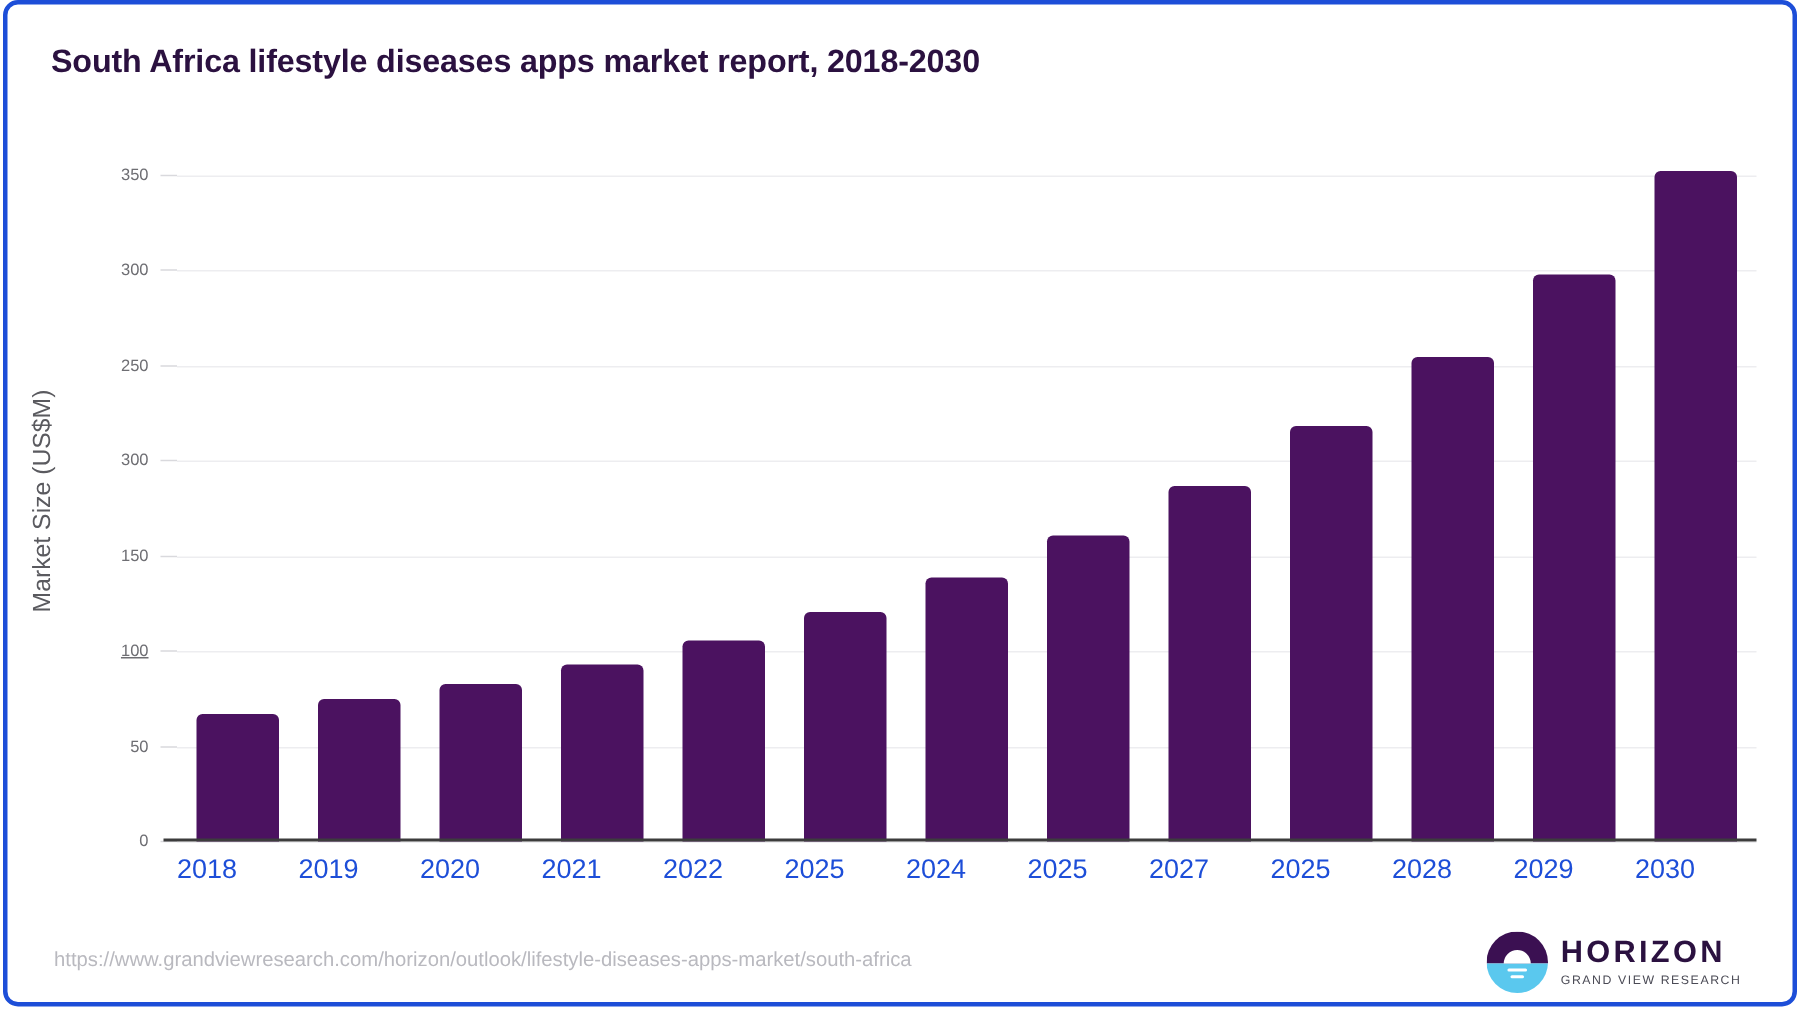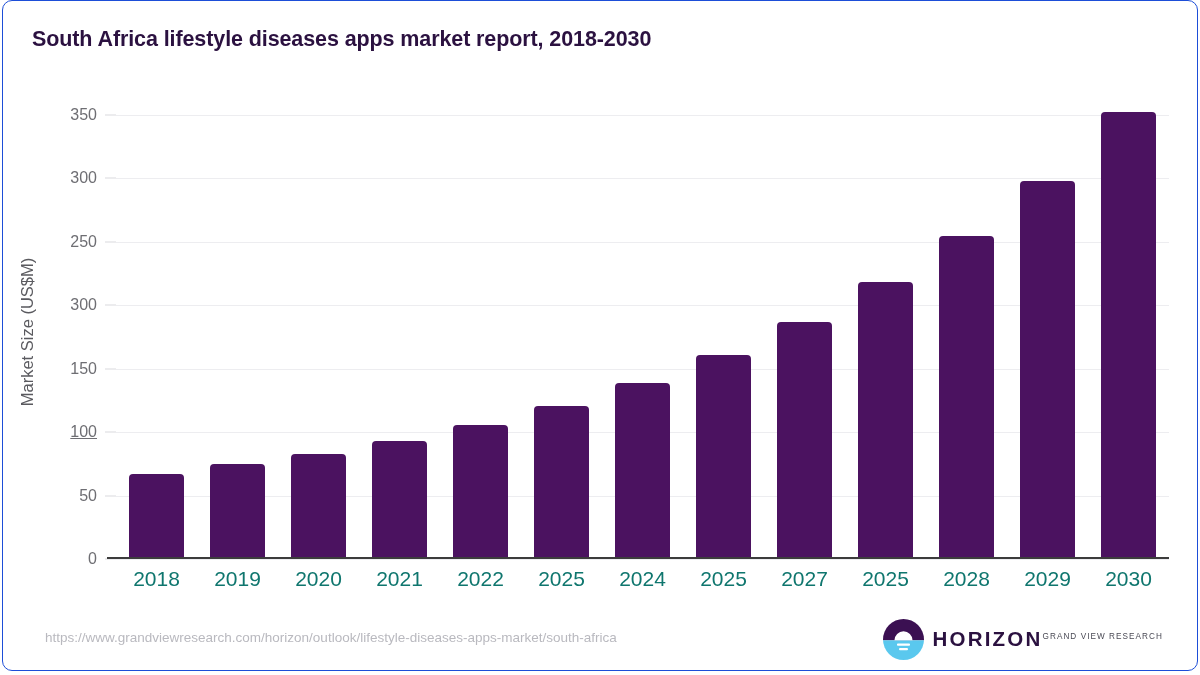--- a/index.html
+++ b/index.html
@@ -12,21 +12,21 @@
     height: 675px;
     font-family: "Liberation Sans", sans-serif;
     overflow: hidden;
   }
   .card {
     position: relative;
     width: 1196px;
     height: 671px;
     margin: 0 auto;
     box-sizing: border-box;
-    border: 1px solid #1d4ed8;
+    border: 3px solid #1d4ed8;
     border-radius: 10px;
     background: #ffffff;
     overflow: hidden;
   }
 
   
   .chart-title {
     position: absolute;
     left: 29px;
     top: 26px;
@@ -71,21 +71,21 @@
     position: absolute;
     left: 0;
     top: 104px;
     width: 113px;
     height: 454px;
   }
   .y-tick {
     position: absolute;
     right: 19px;
     transform: translateY(-50%);
-    font-size: 16px;
+    font-size: 11px;
     color: #6e6e73;
     text-align: right;
     white-space: nowrap;
   }
   .y-tick-dash {
     position: absolute;
     right: 0;
     width: 11px;
     height: 1px;
     background: #d9d9dd;
@@ -126,50 +126,50 @@
   
   .x-labels {
     position: absolute;
     left: 113px;
     top: 566px;
     width: 1053px;
     display: flex;
   }
   .x-label {
     flex: 1 1 0;
-    text-align: center;
-    font-size: 21px;
-    color: #0f766e;
+    text-align: left;
+    font-size: 18px;
+    color: #1d4ed8;
   }
 
   
   .source-url {
     position: absolute;
-    left: 42px;
+    left: 31px;
     top: 629px;
     font-size: 13.5px;
     color: #b9b9bf;
     white-space: nowrap;
   }
   .logo {
     position: absolute;
     right: 34px;
     top: 618px;
     display: flex;
     align-items: center;
     gap: 9px;
   }
   .logo-mark {
     width: 41px;
     height: 41px;
     flex: 0 0 41px;
   }
   .logo-text {
     display: flex;
-    flex-direction: row;
+    flex-direction: column;
     line-height: 1;
   }
   .logo-word {
     font-size: 20.5px;
     font-weight: bold;
     letter-spacing: 2.2px;
     color: #2b1140;
   }
   .logo-sub {
     margin-top: 4px;

